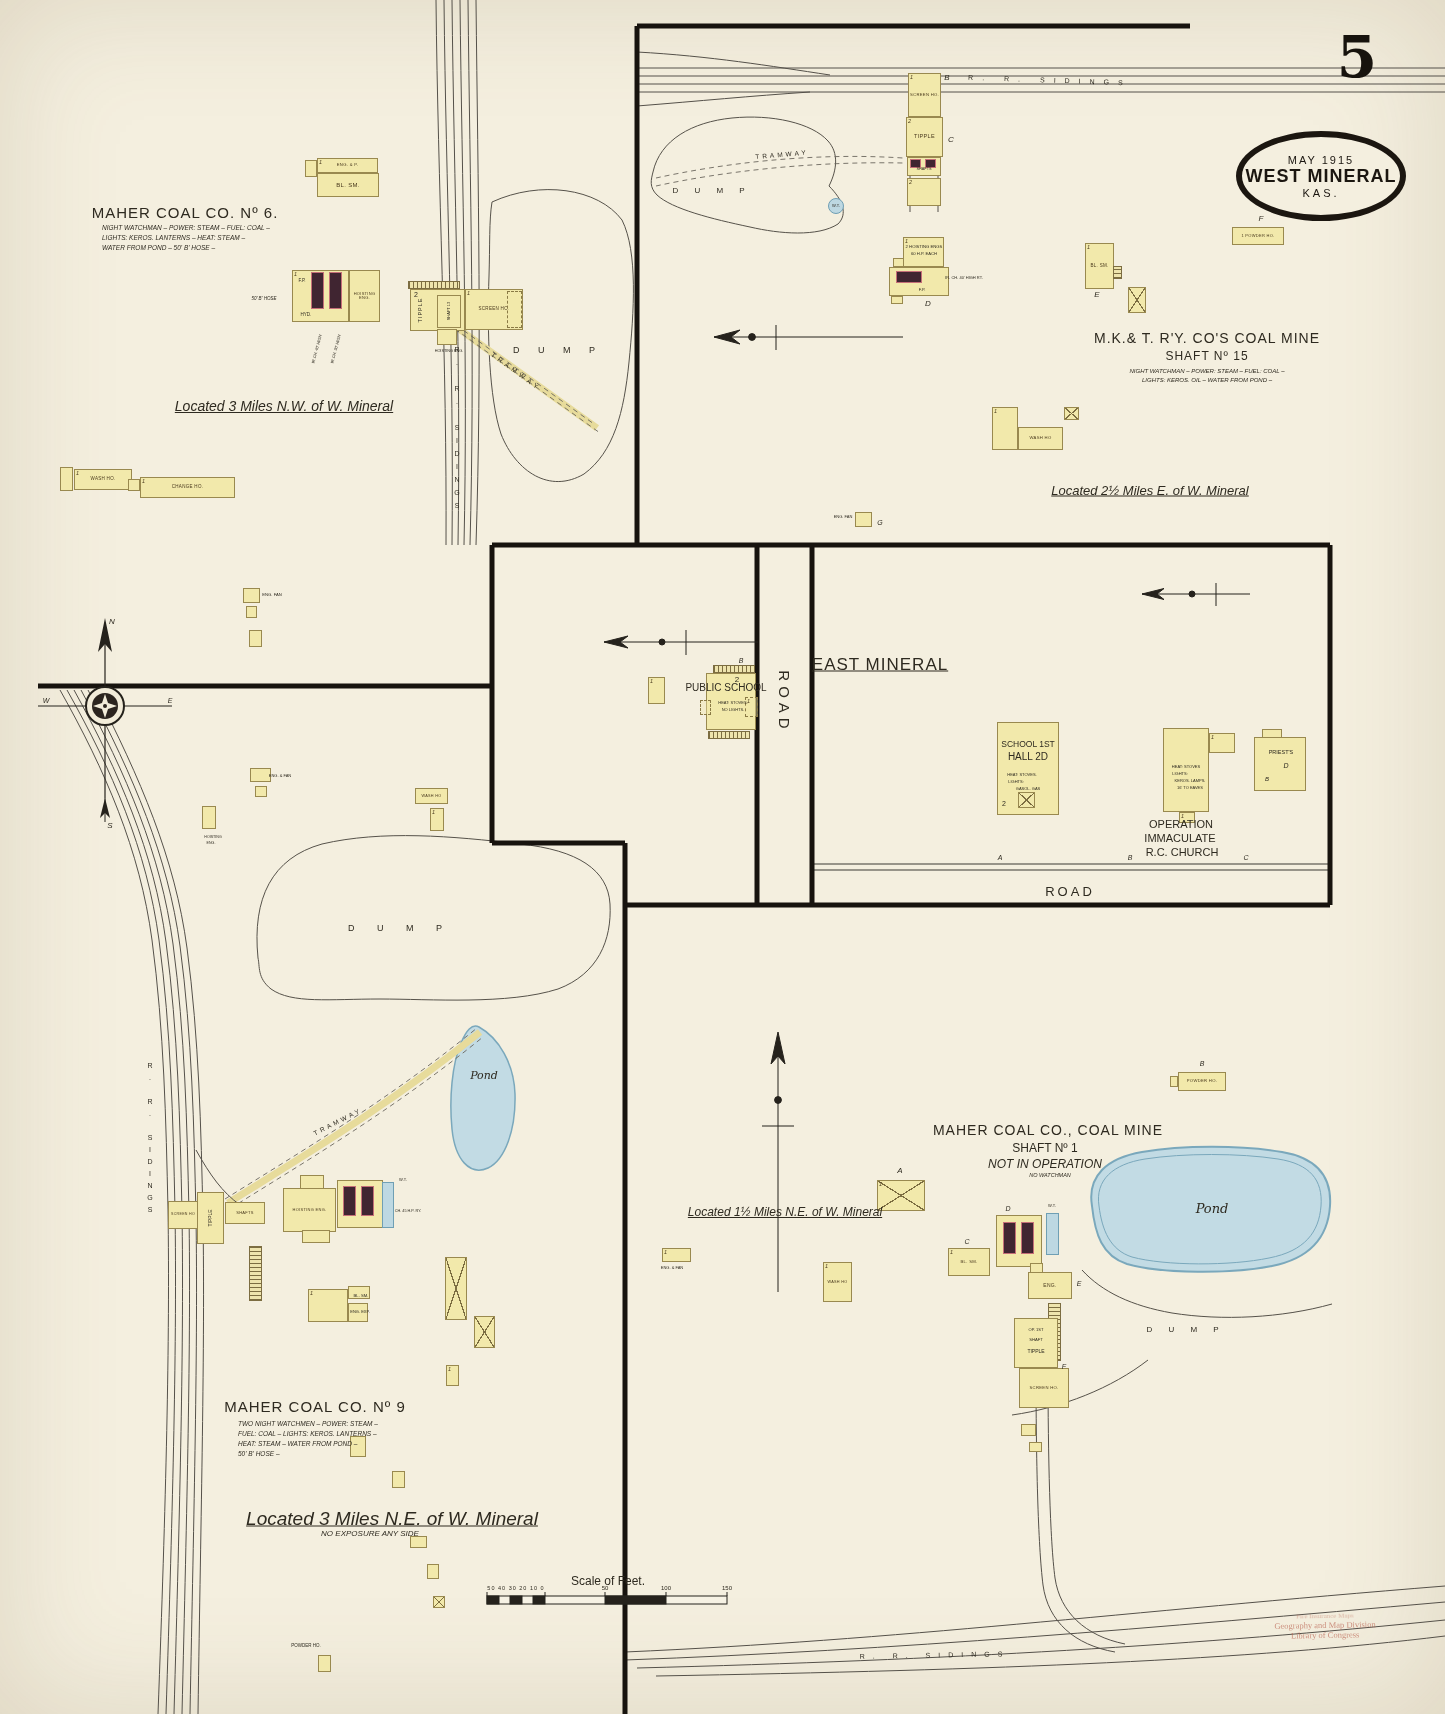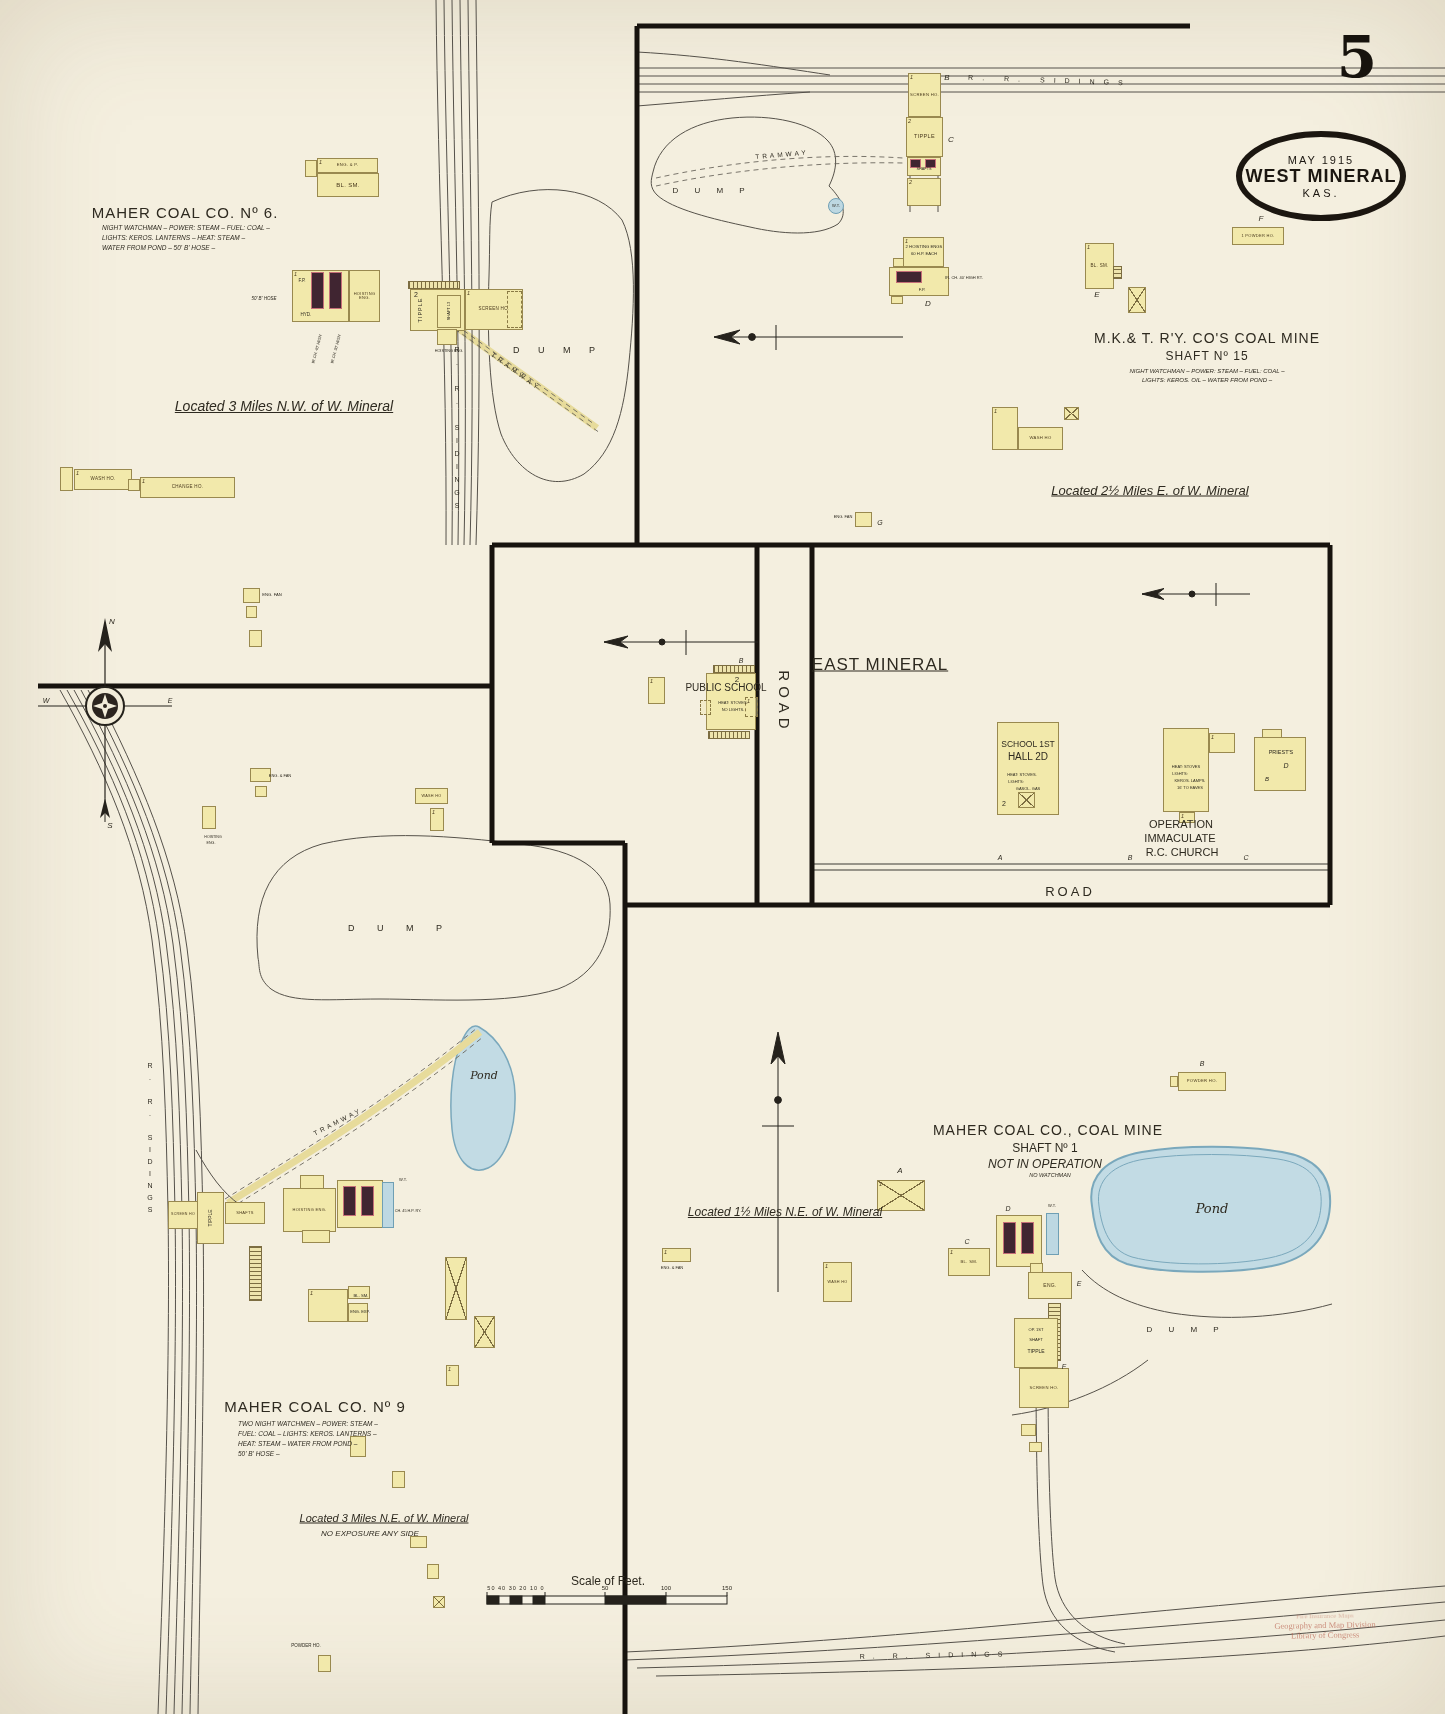--- a/index.html
+++ b/index.html
@@ -396,21 +396,21 @@
       <div class="lbl" style="left: 1267px; top: 779px; font-size: 6px; transform: translate(-50%, -50%); font-style: italic;">B</div>
       <div class="lbl" style="left: 1070px; top: 891px; font-size: 13px; transform: translate(-50%, -50%); letter-spacing: 3px;">ROAD</div>
       <div class="lbl" style="left: 1000px; top: 857px; font-size: 7px; transform: translate(-50%, -50%); font-style: italic;">A</div>
       <div class="lbl" style="left: 1130px; top: 857px; font-size: 7px; transform: translate(-50%, -50%); font-style: italic;">B</div>
       <div class="lbl" style="left: 1246px; top: 857px; font-size: 7px; transform: translate(-50%, -50%); font-style: italic;">C</div>
       <div class="lbl" style="left: 315px; top: 1406px; font-size: 15px; transform: translate(-50%, -50%); letter-spacing: 1px;">MAHER COAL CO. Nº 9</div>
       <div class="lbl" style="left: 238px; top: 1424px; font-size: 6.5px; transform: translate(0px, -50%); font-style: italic;">TWO NIGHT WATCHMEN – POWER: STEAM –</div>
       <div class="lbl" style="left: 238px; top: 1434px; font-size: 6.5px; transform: translate(0px, -50%); font-style: italic;">FUEL: COAL – LIGHTS: KEROS. LANTERNS –</div>
       <div class="lbl" style="left: 238px; top: 1444px; font-size: 6.5px; transform: translate(0px, -50%); font-style: italic;">HEAT: STEAM – WATER FROM POND –</div>
       <div class="lbl" style="left: 238px; top: 1454px; font-size: 6.5px; transform: translate(0px, -50%); font-style: italic;">50' B' HOSE –</div>
-      <div class="lbl" style="left: 384px; top: 1518px; font-size: 11px; transform: translate(-50%, -50%); font-style: italic; text-decoration: underline;">Located 3 Miles N.E. of W. Mineral</div>
+      <div class="lbl" style="left: 392px; top: 1518px; font-size: 19px; transform: translate(-50%, -50%); font-style: italic; text-decoration: underline;">Located 3 Miles N.E. of W. Mineral</div>
       <div class="lbl" style="left: 370px; top: 1534px; font-size: 8px; transform: translate(-50%, -50%); font-style: italic;">NO EXPOSURE ANY SIDE</div>
       <div class="lbl" style="left: 150px; top: 1140px; font-size: 7px; transform: translate(-50%, -50%); letter-spacing: 5px; writing-mode: vertical-rl; text-orientation: upright;">R. R. SIDINGS</div>
       <div class="lbl" style="left: 400px; top: 928px; font-size: 9px; transform: translate(-50%, -50%); letter-spacing: 10px;">D U M P</div>
       <div class="lbl" style="left: 338px; top: 1122px; font-size: 6.5px; transform: translate(-50%, -50%) rotate(-27deg); letter-spacing: 3px;">TRAMWAY</div>
       <div class="lbl" style="left: 484px; top: 1075px; font-size: 11px; transform: translate(-50%, -50%); font-style: italic; font-family: &quot;DejaVu Serif&quot;, serif;">Pond</div>
       <div class="lbl" style="left: 403px; top: 1180px; font-size: 4px; transform: translate(-50%, -50%);">W.T.</div>
       <div class="lbl" style="left: 408px; top: 1212px; font-size: 3.8px; transform: translate(-50%, -50%);">CH. 45 H.P. RY.</div>
       <div class="lbl" style="left: 210px; top: 1218px; font-size: 5px; transform: translate(-50%, -50%) rotate(-90deg);">TIPPLE</div>
       <div class="lbl" style="left: 361px; top: 1296px; font-size: 4.2px; transform: translate(-50%, -50%);">BL. SM.</div>
       <div class="lbl" style="left: 360px; top: 1312px; font-size: 4px; transform: translate(-50%, -50%);">ENG. EXP.</div>

